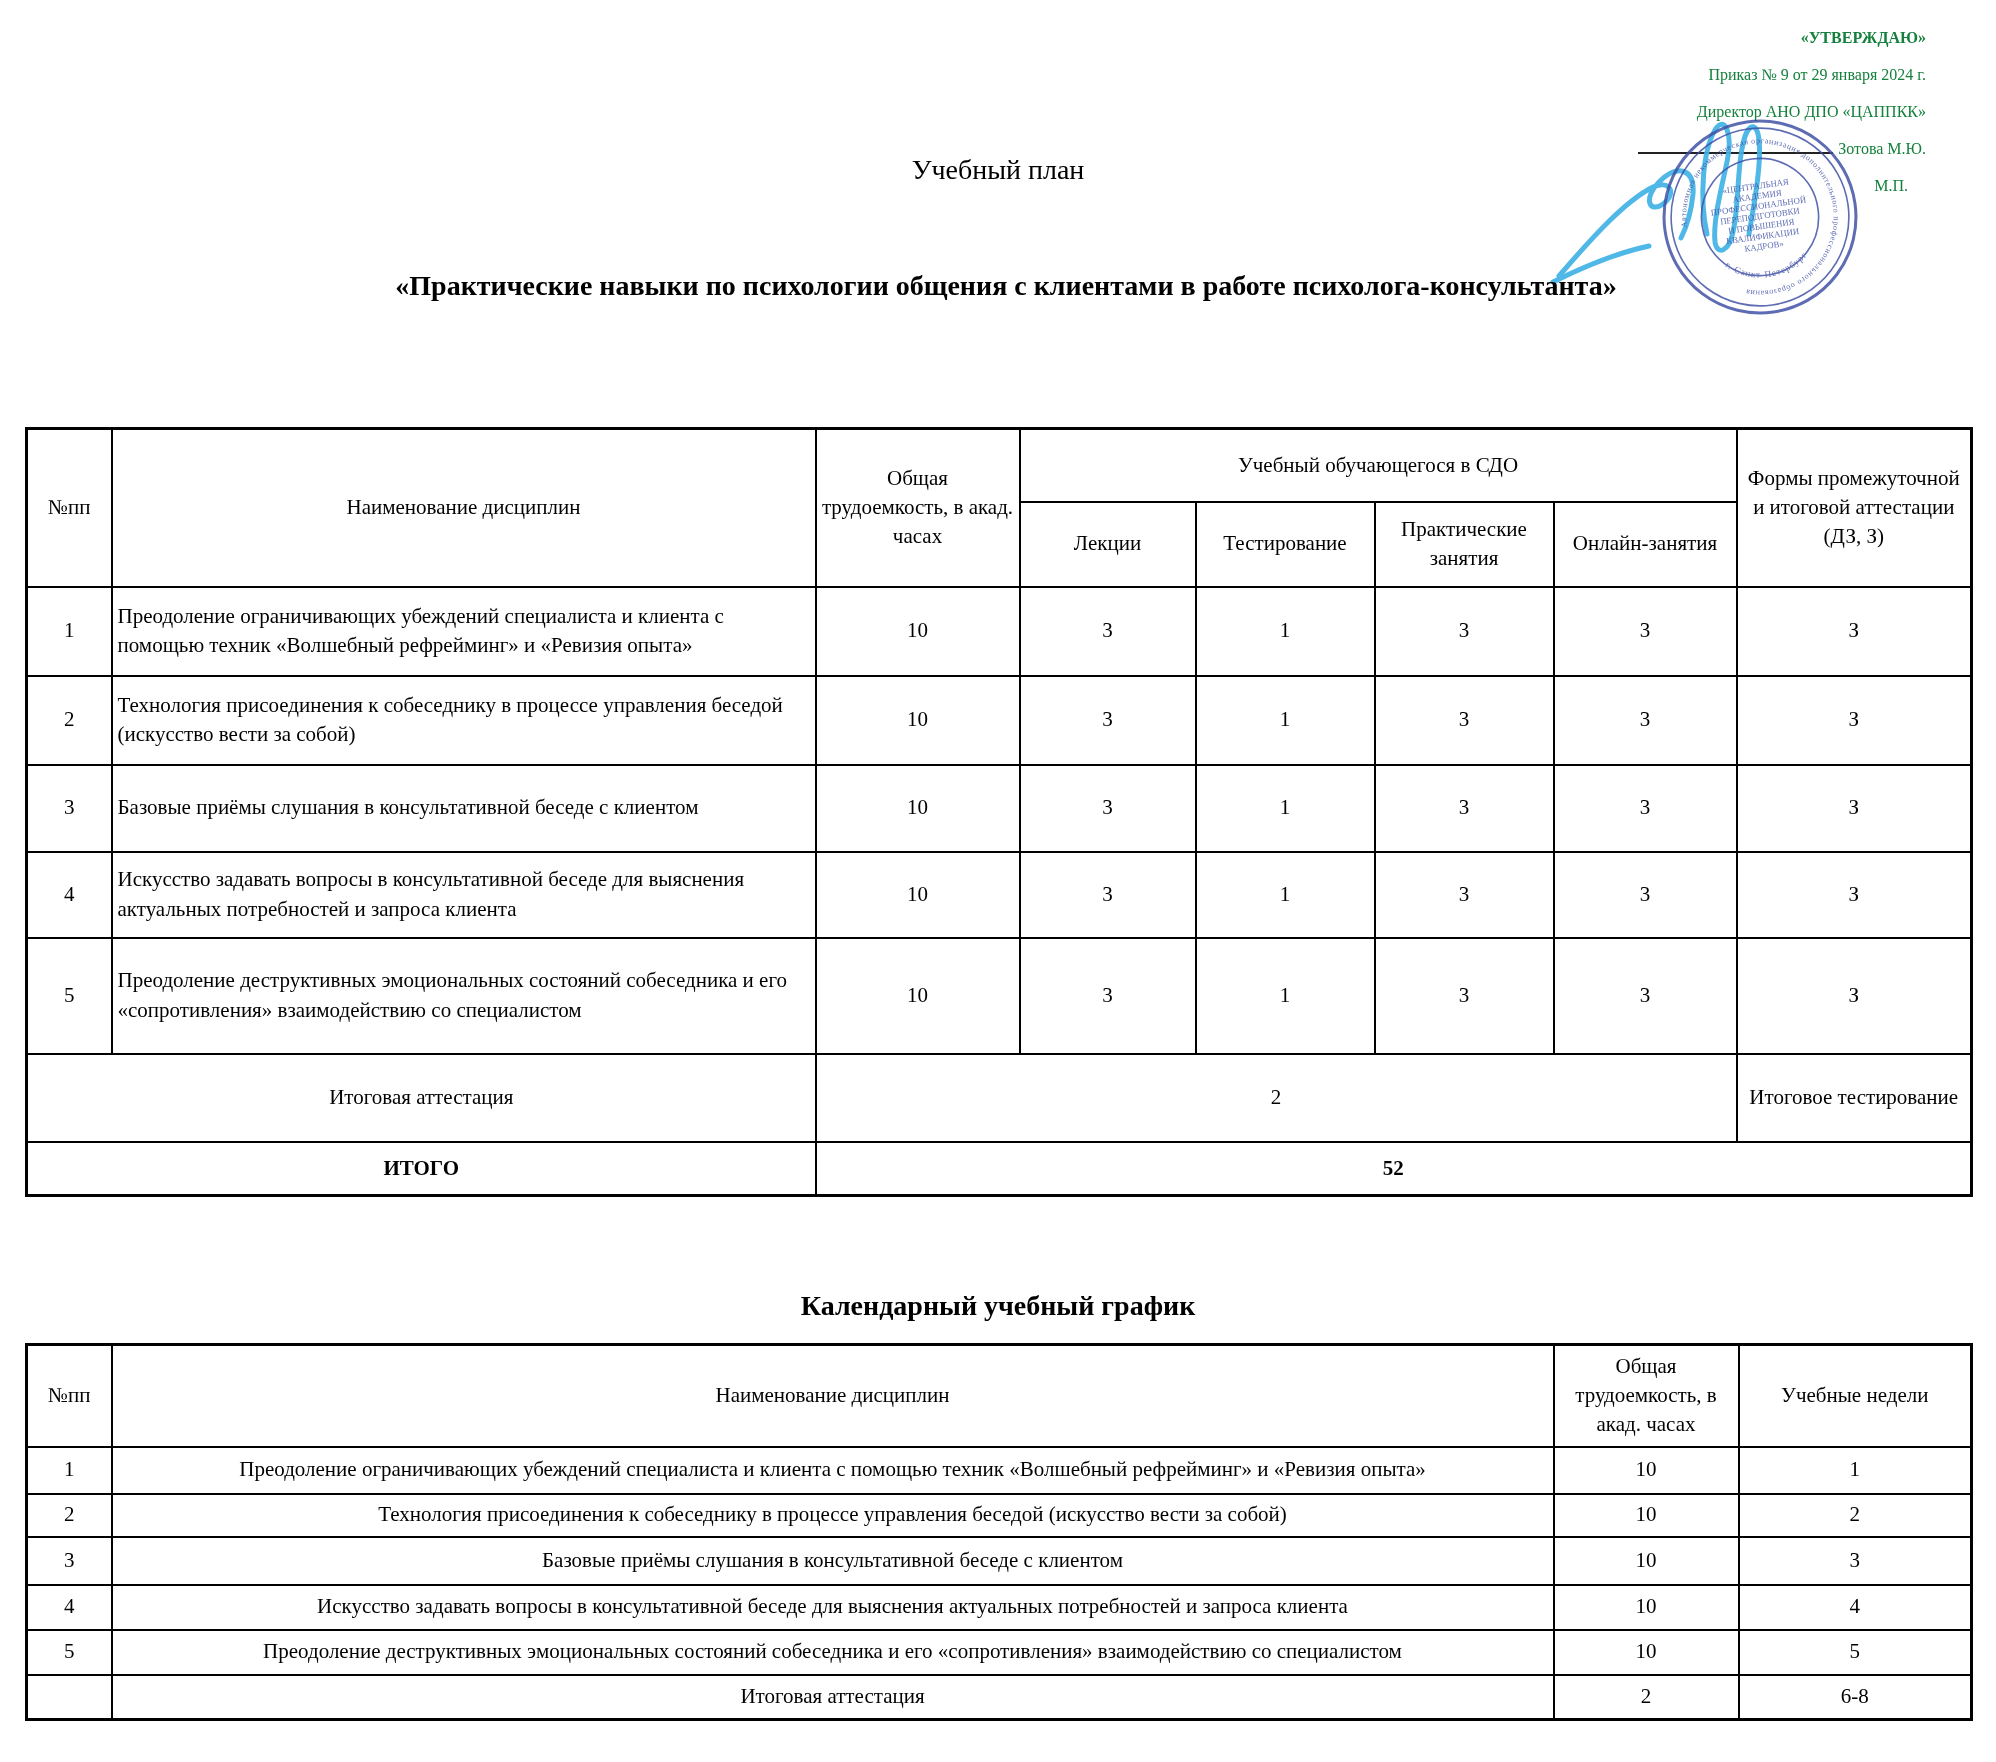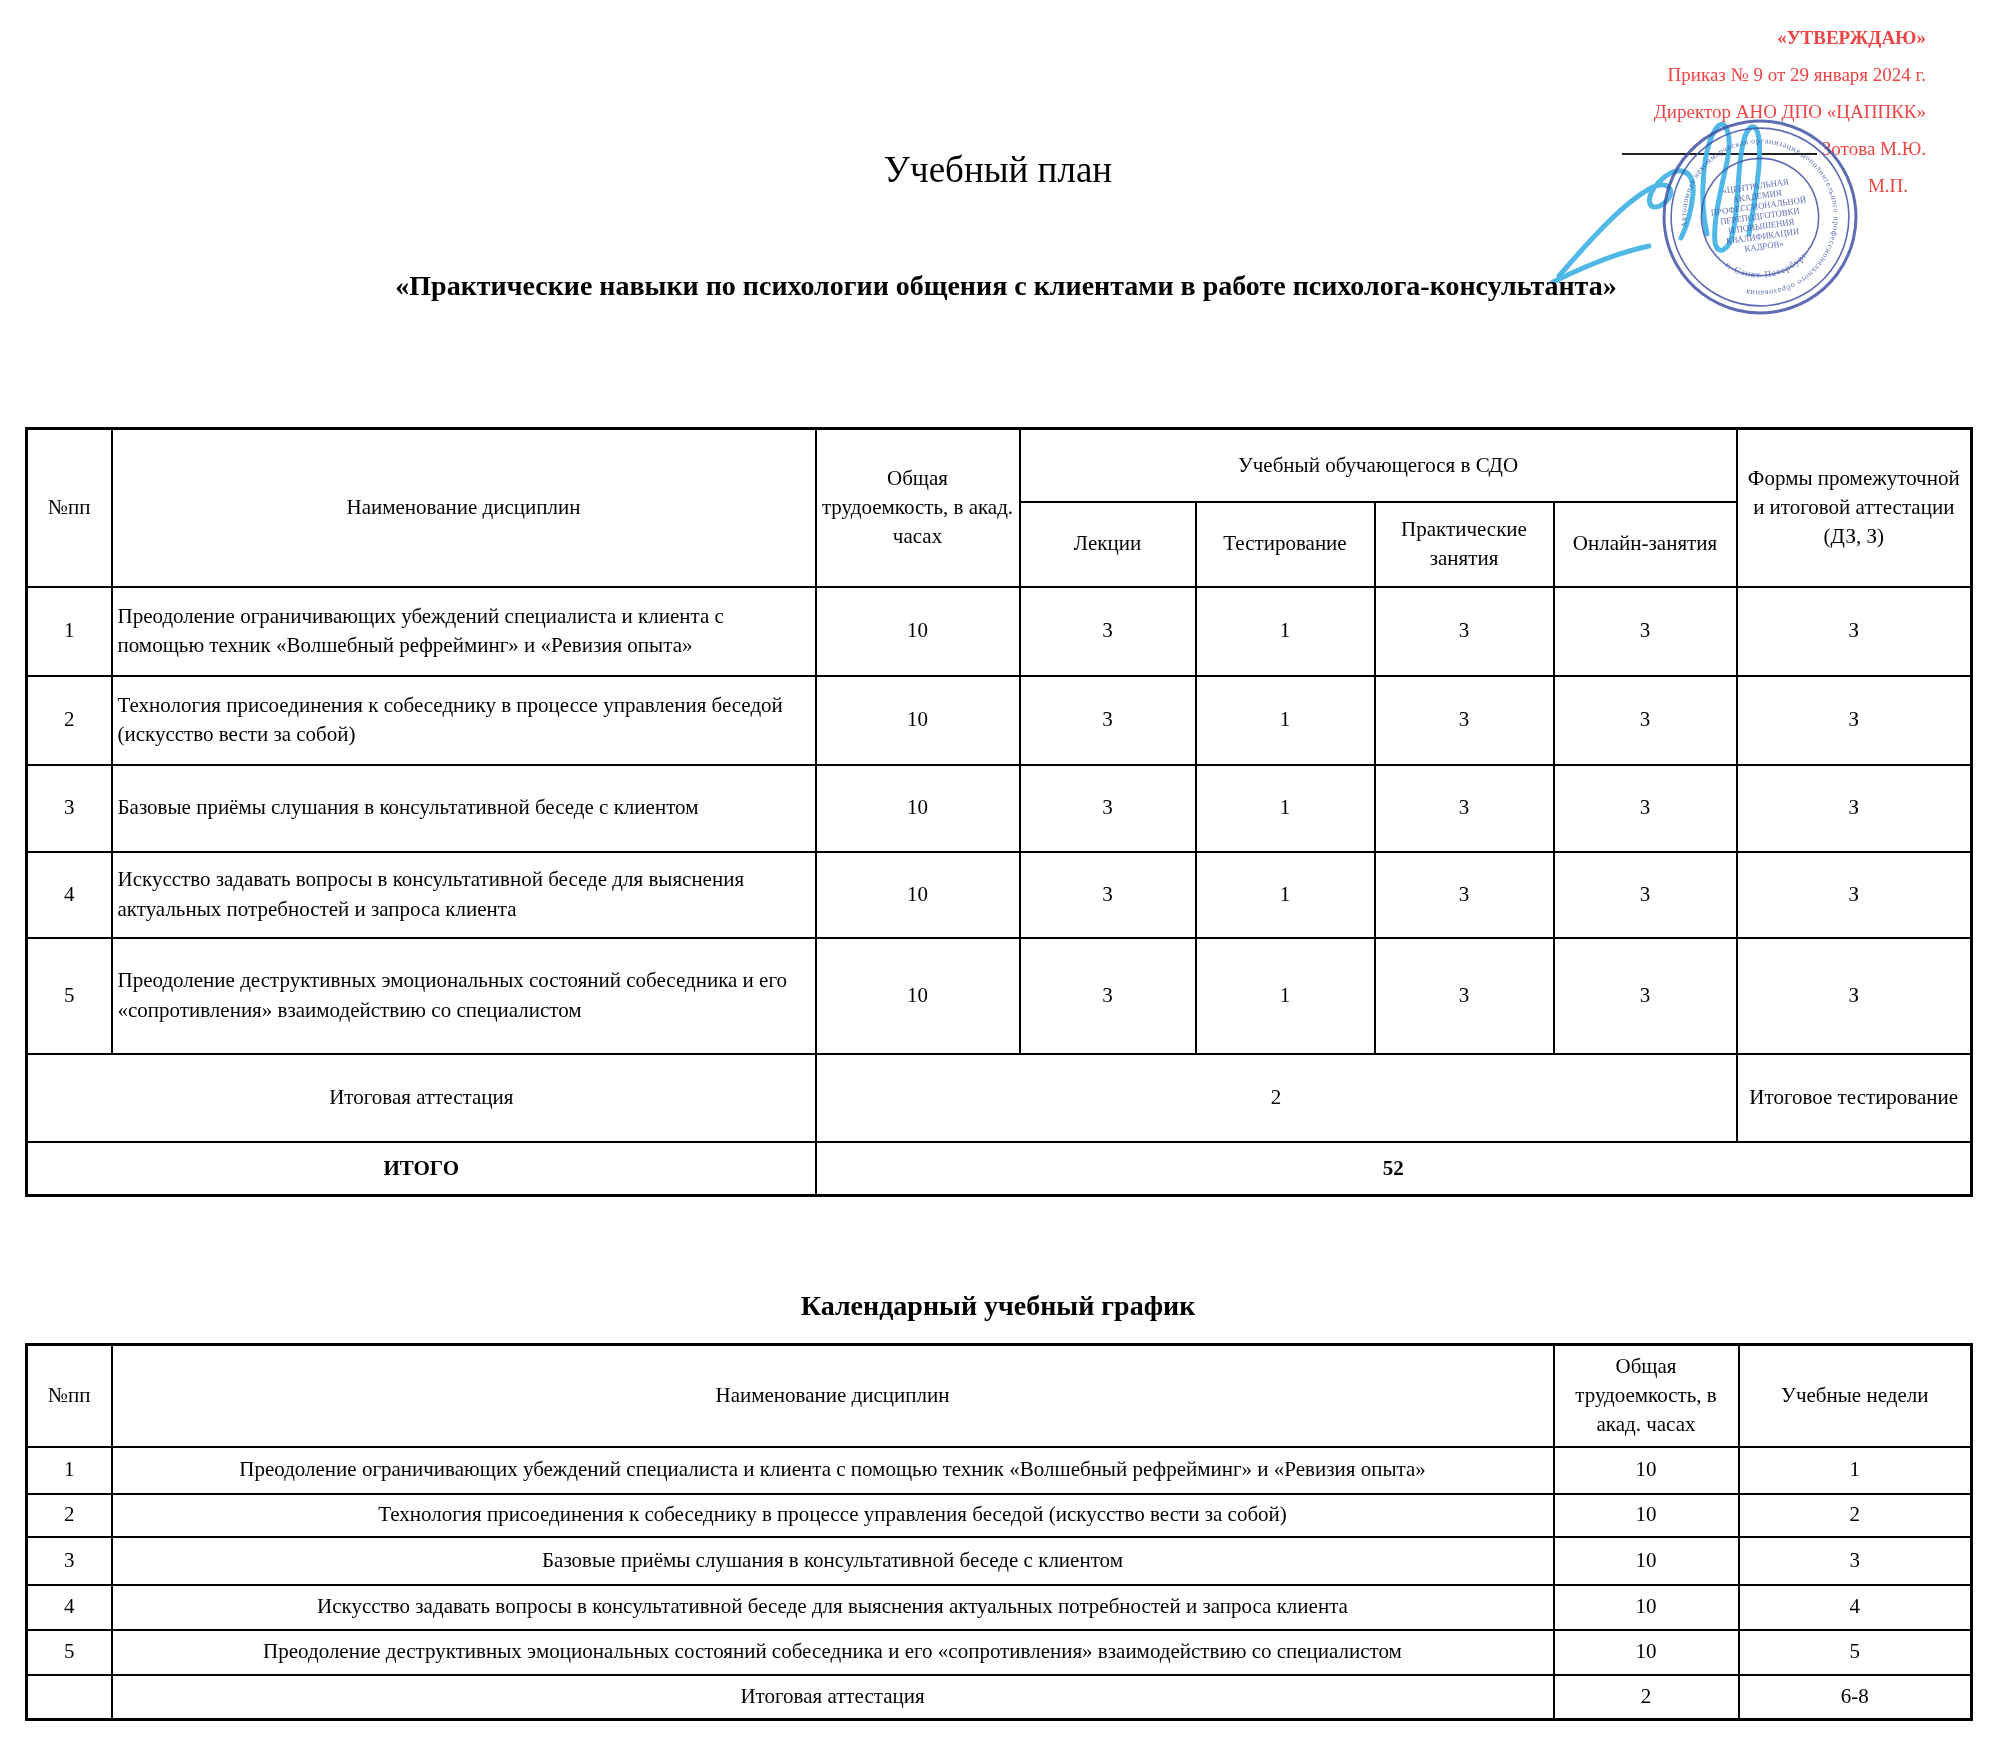--- a/index.html
+++ b/index.html
@@ -3,37 +3,37 @@
 <meta charset="utf-8">
 <style>
   html,body { margin:0; padding:0; background:#ffffff; }
   .page {
     position:relative; width:1996px; height:1762px; background:#ffffff;
     font-family:"Liberation Serif","DejaVu Serif",serif; color:#000;
     overflow:hidden;
   }
   
   .approval { position:absolute; top:26px; right:70px; text-align:right;
-              font-size:19px; line-height:24px; color:#ef4444; }
+              font-size:16px; line-height:24px; color:#15803d; }
   .approval > div { margin-bottom:13px; white-space:nowrap; }
   .approval .b { font-weight:bold; }
   .sig-line { display:inline-block; width:195px; height:15px;
               border-bottom:2px solid #222; margin-right:5px; vertical-align:baseline; }
   .mp-line { padding-right:18px; }
 
   
   .signature-svg { position:absolute; left:1545px; top:104px; width:280px; height:190px; }
 
   
   .stamp-svg { position:absolute; left:1659px; top:116px; width:202px; height:202px;
                opacity:0.83; transform:rotate(-8deg); }
 
   
   .title-main { position:absolute; top:150px; left:0; width:100%; text-align:center;
-                font-size:37px; line-height:40px; }
+                font-size:28px; line-height:40px; }
   .title-sub  { position:absolute; top:204px; left:0; width:100%; text-align:center;
                 font-size:22px; }
   .program-title { position:absolute; top:270px; left:8px; width:100%; text-align:center;
                    font-size:28px; font-weight:bold; }
   .schedule-title { position:absolute; top:1290px; left:0; width:100%; text-align:center;
                     font-size:28px; font-weight:bold; }
 
   
   table { position:absolute; left:25px; width:1945px; border-collapse:collapse;
           table-layout:fixed; border:3px solid #000; }

